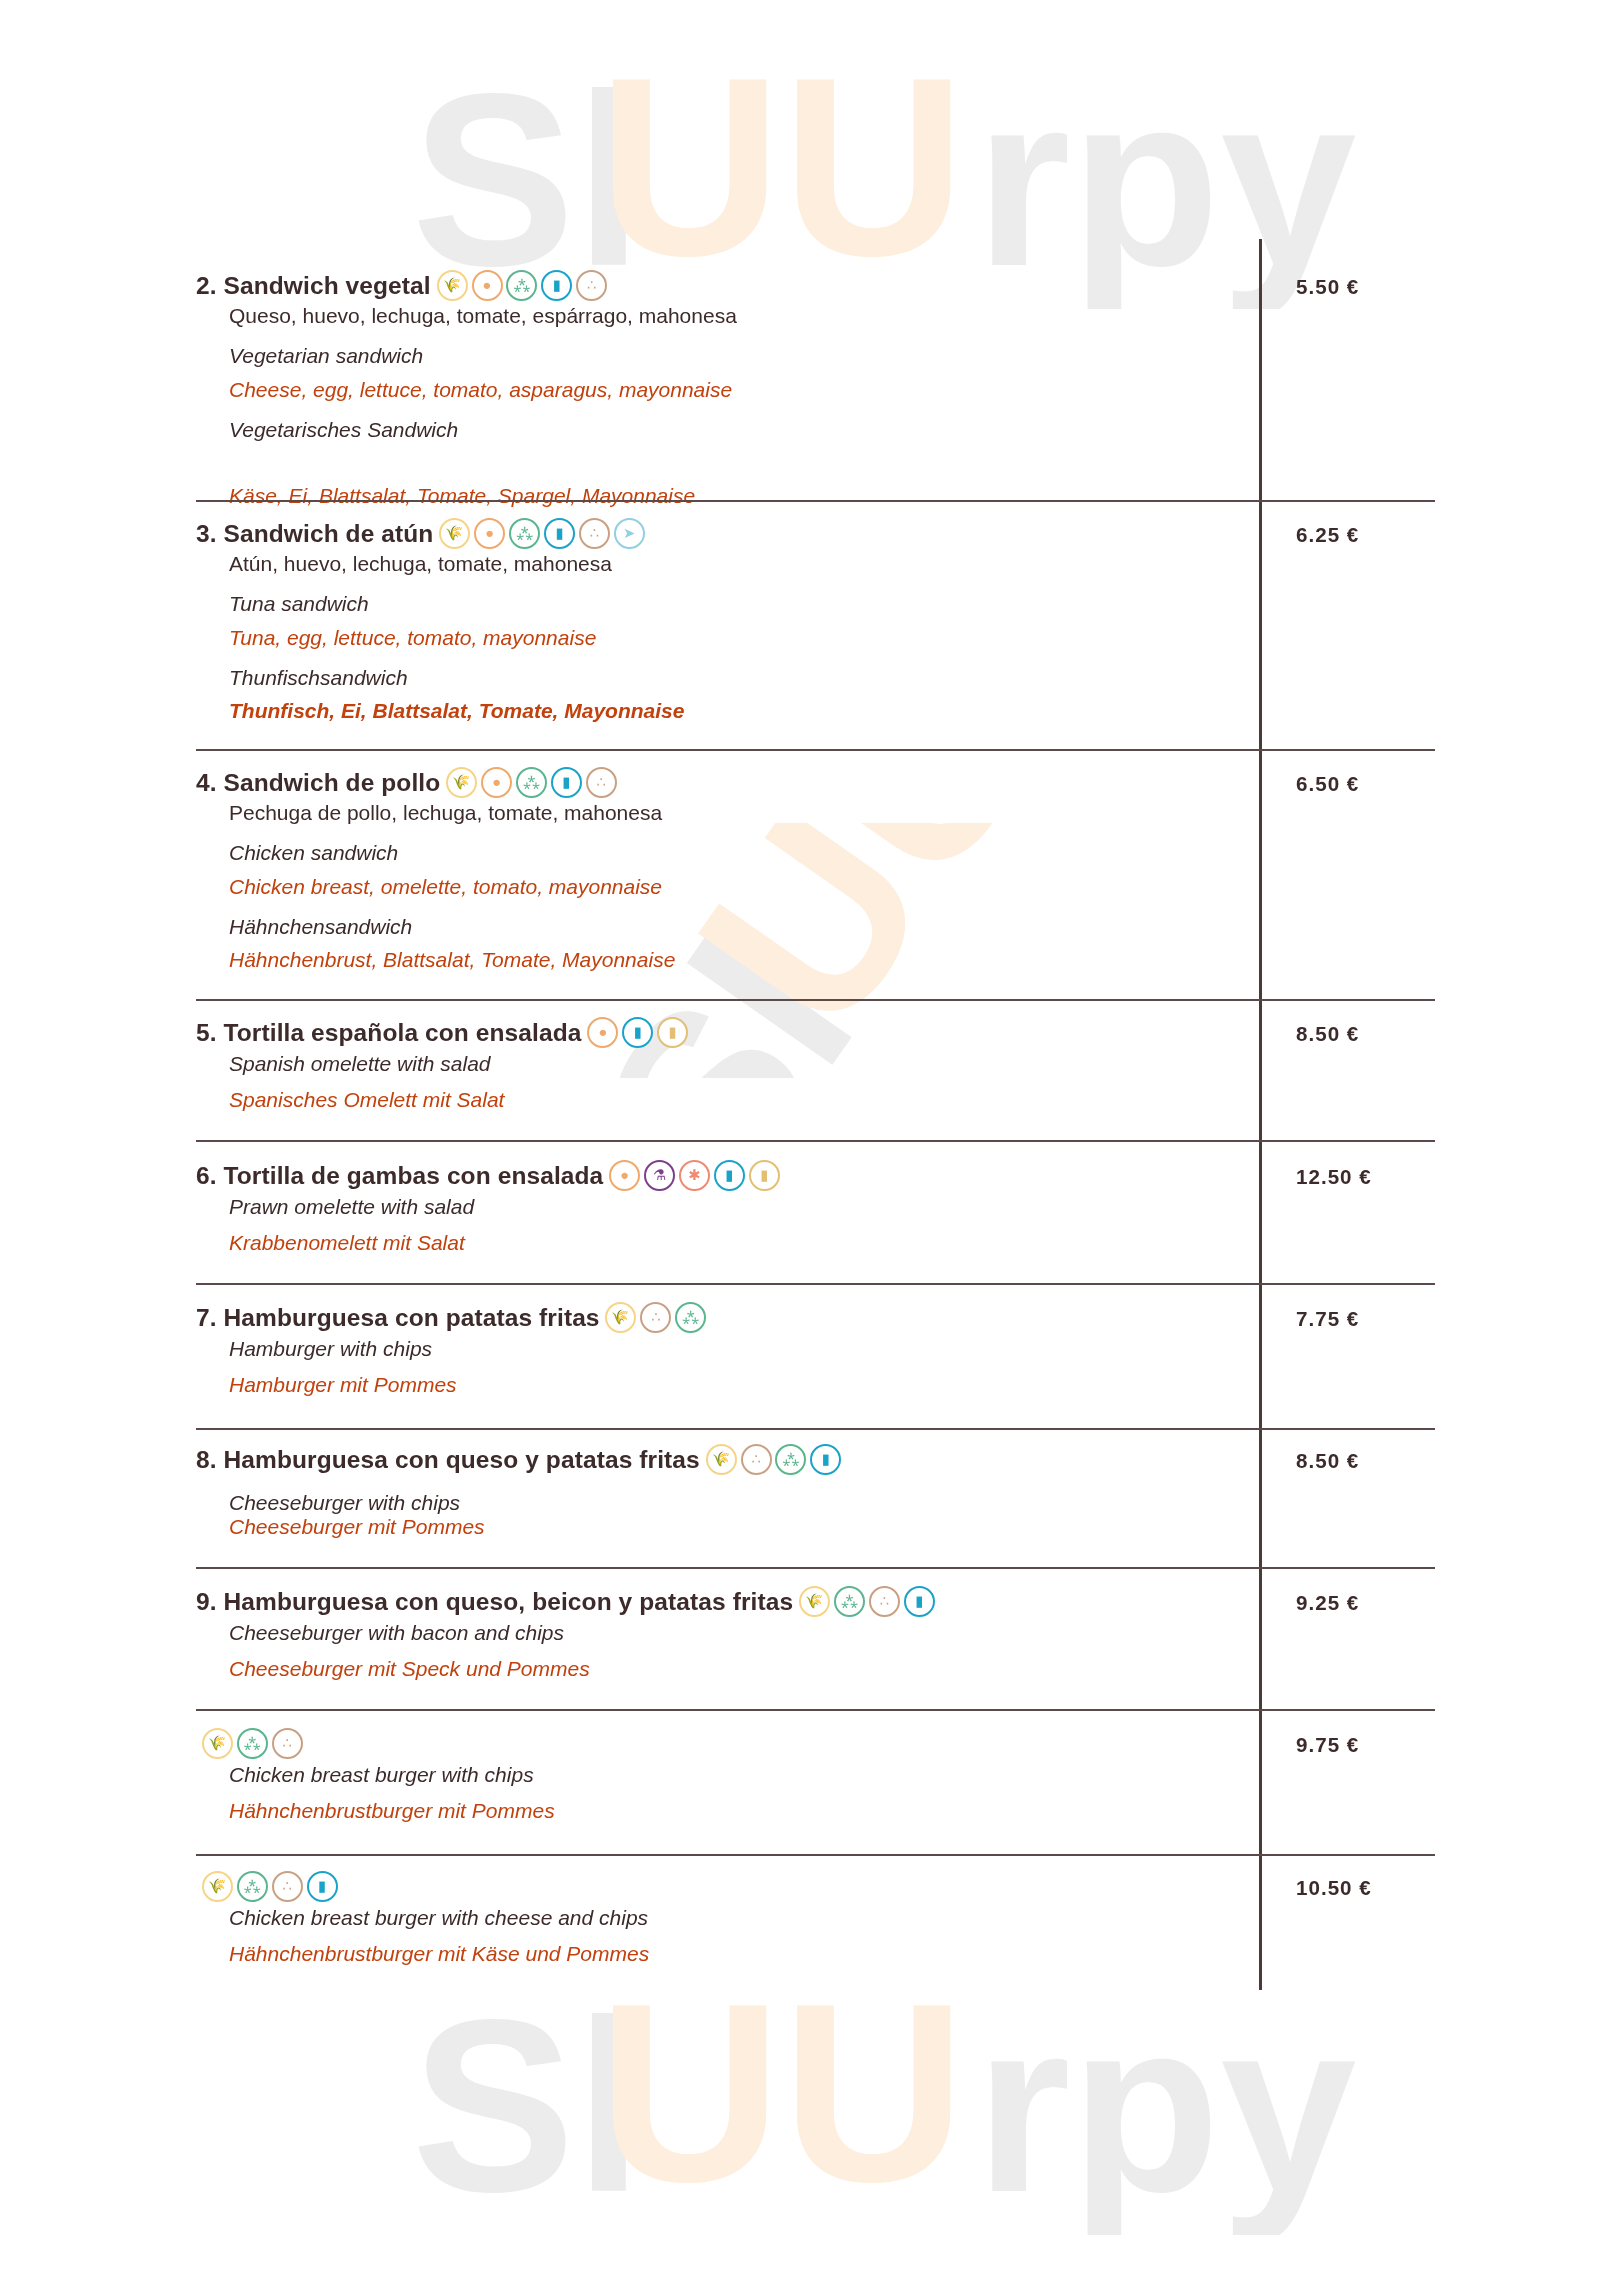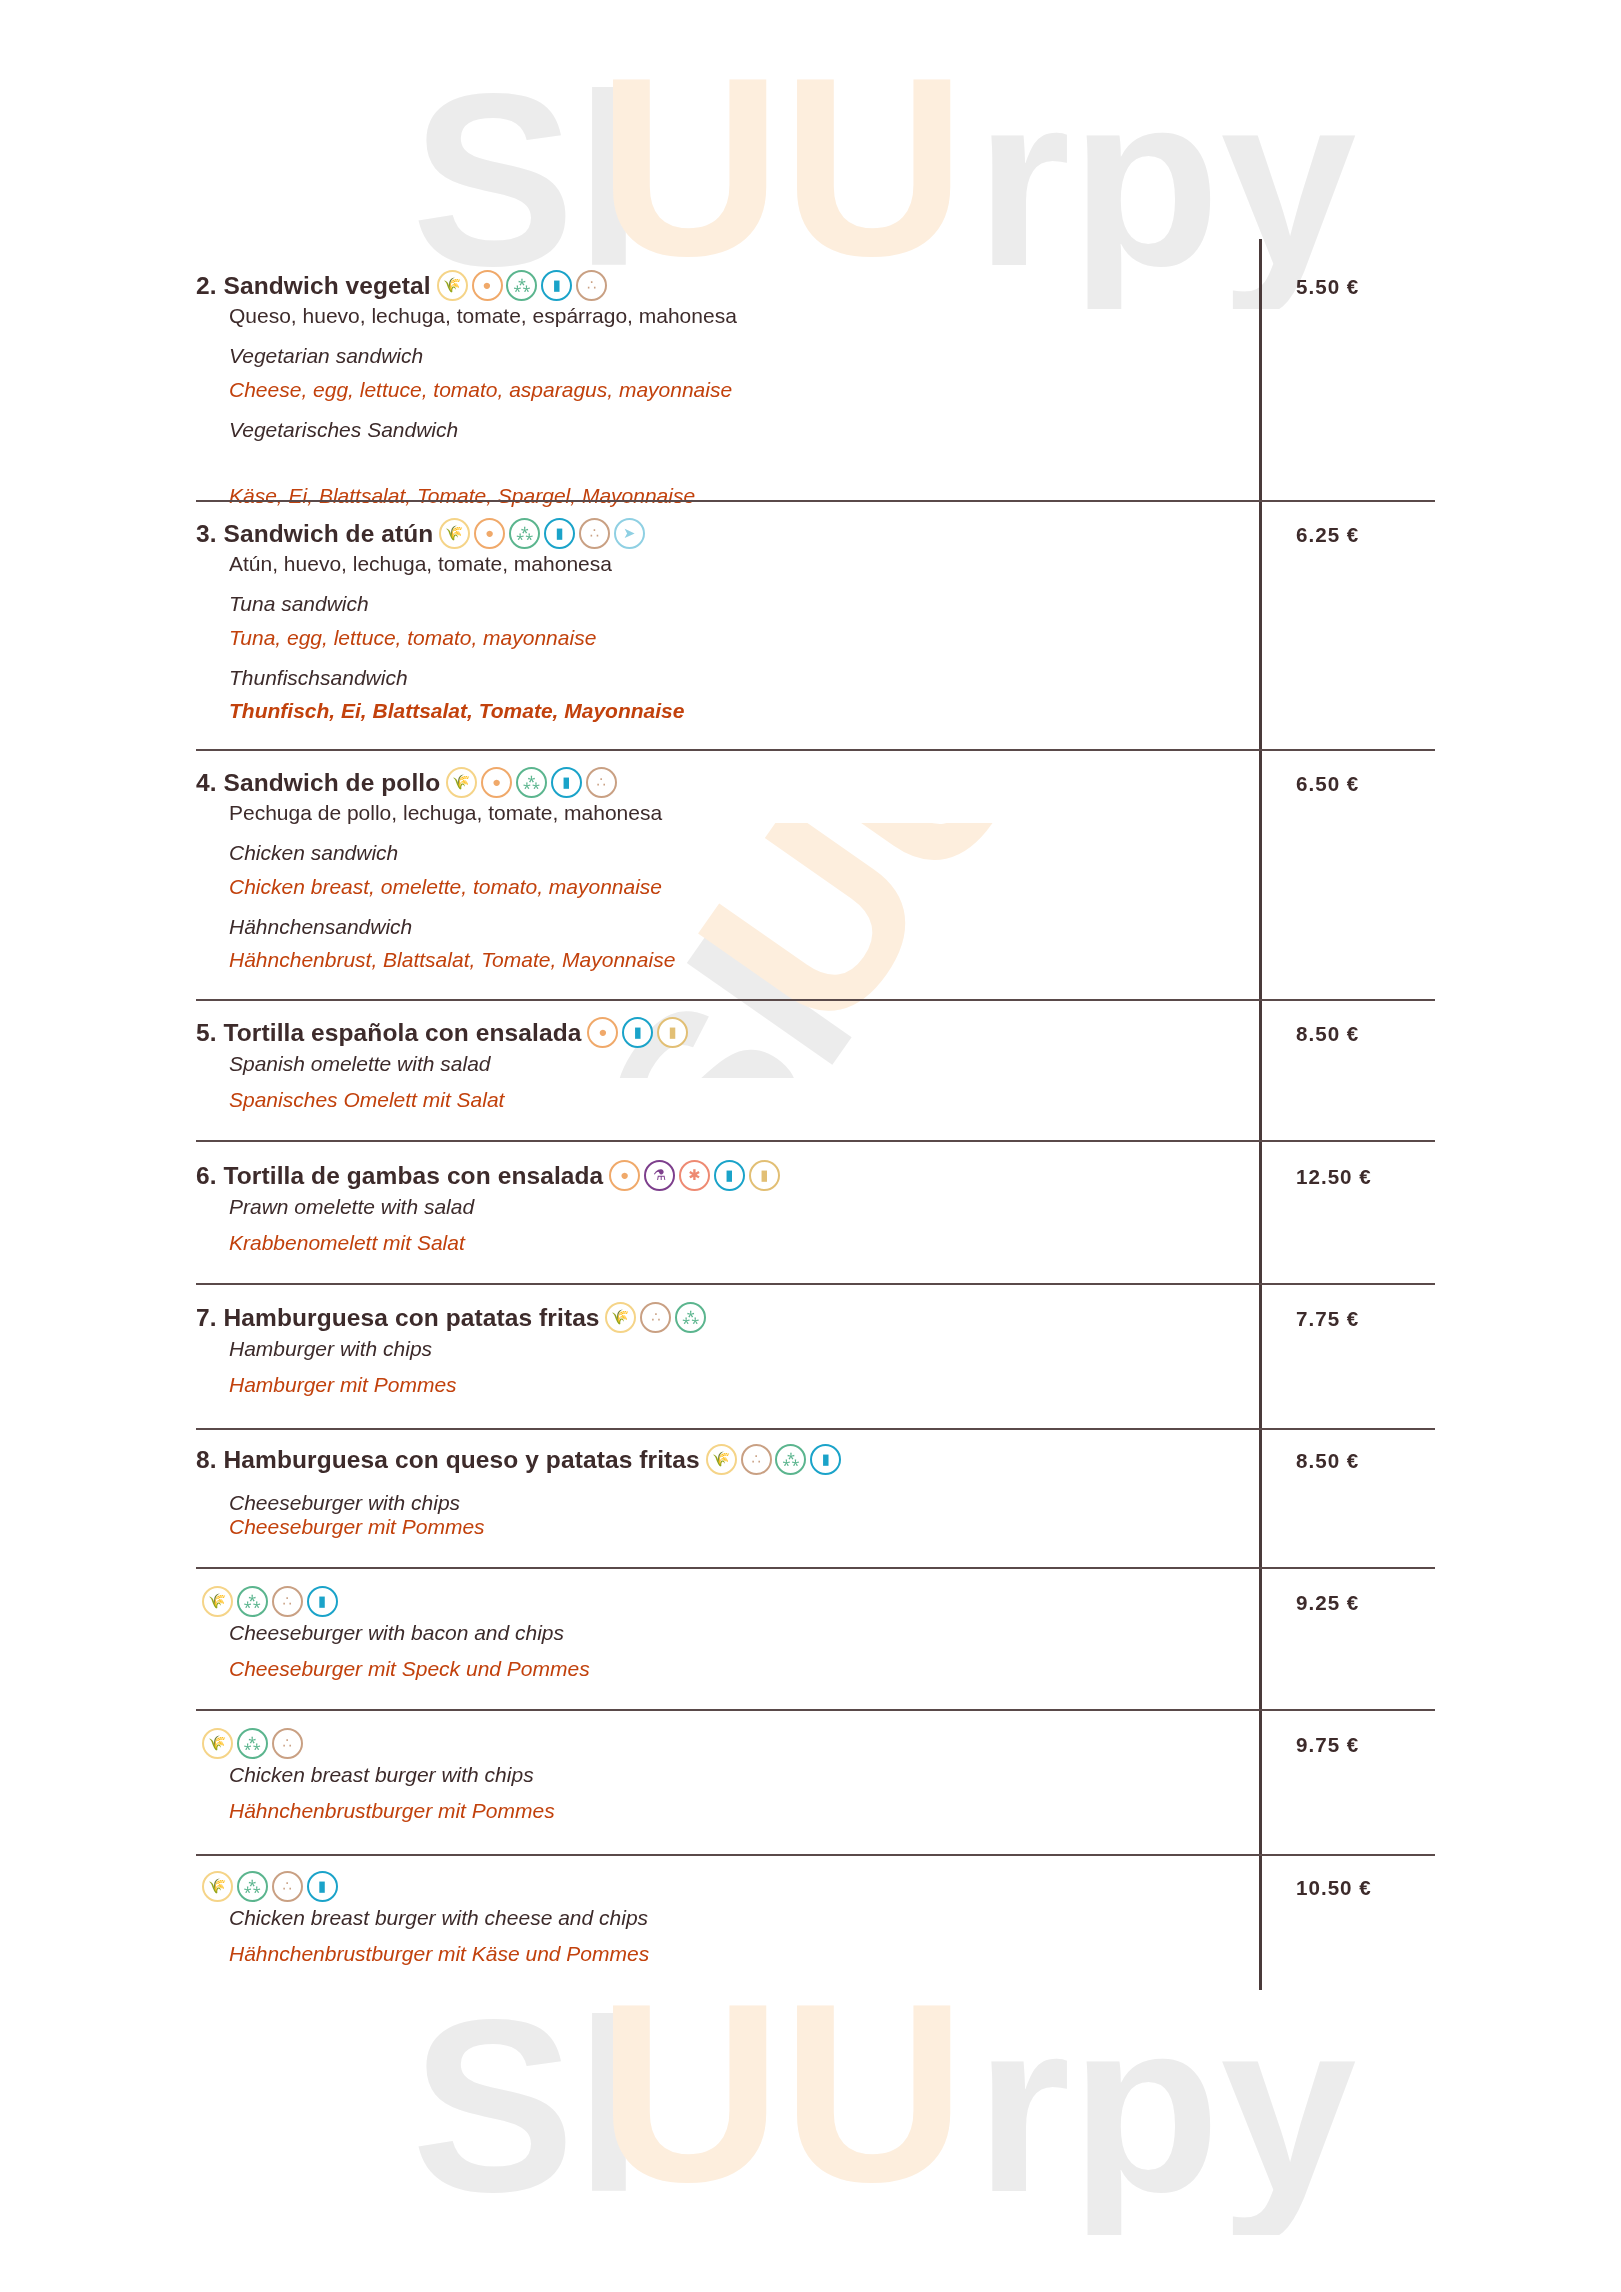--- a/index.html
+++ b/index.html
@@ -157,20 +157,21 @@
           <span class="ic" style="border-color: rgb(26, 163, 201); color: rgb(26, 163, 201);">▮</span>
         </span>
       </div>
       <div class="line sub" style="top: 35px; margin-top: 12px;">Cheeseburger with chips</div>
       <div class="line en-d" style="top: 71px;">Cheeseburger mit Pommes</div>
       <div class="price" style="top: 4.9px;">8.50 €</div>
       <div class="hr" style="top: 123px;"></div>
     </div>
     <div class="item" style="top: 1586px;">
       <div class="title-row" style="top: 0px;">
+        <span class="title">9. Hamburguesa con queso, beicon y patatas fritas</span>
         <span class="icons">
           <span class="ic" style="border-color: rgb(245, 212, 136); color: rgb(245, 212, 136);">🌾</span>
           <span class="ic" style="border-color: rgb(91, 181, 142); color: rgb(91, 181, 142);">⁂</span>
           <span class="ic" style="border-color: rgb(201, 160, 131); color: rgb(201, 160, 131);">∴</span>
           <span class="ic" style="border-color: rgb(26, 163, 201); color: rgb(26, 163, 201);">▮</span>
         </span>
       </div>
       <div class="line sub" style="top: 35px;">Cheeseburger with bacon and chips</div>
       <div class="line en-d" style="top: 71px;">Cheeseburger mit Speck und Pommes</div>
       <div class="price" style="top: 4.9px;">9.25 €</div>

